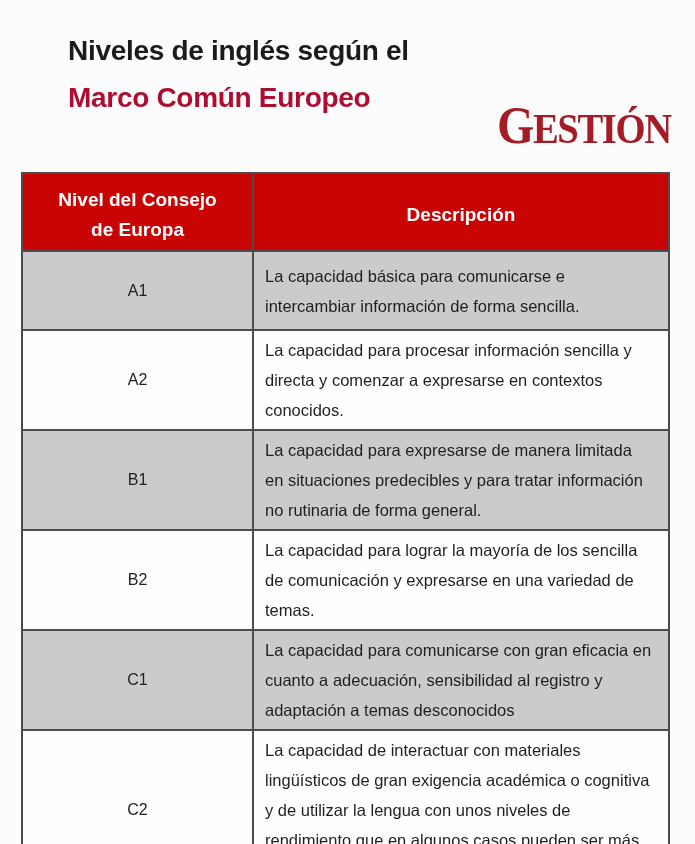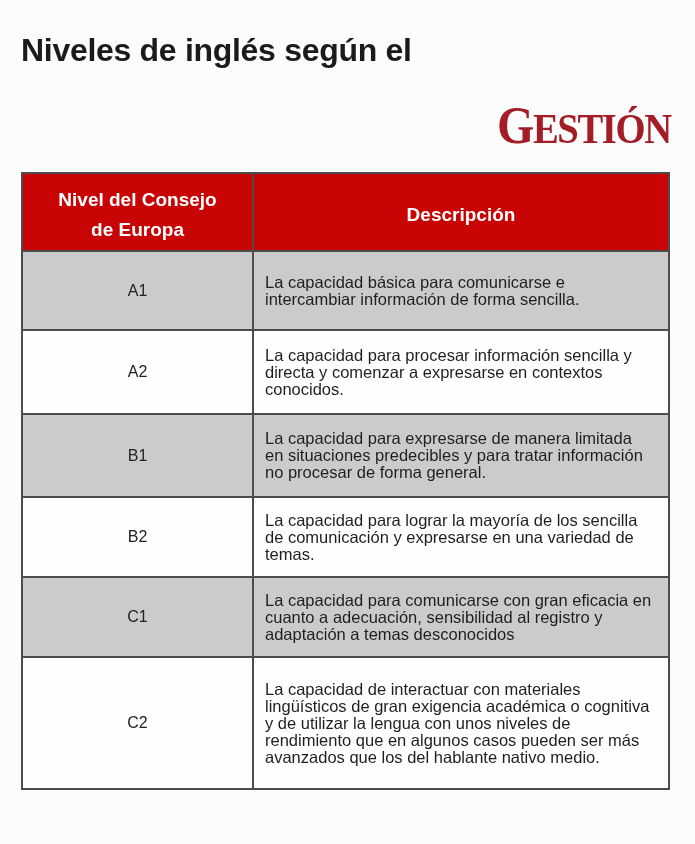--- a/index.html
+++ b/index.html
@@ -7,21 +7,21 @@
   body {
     height: 844px;
     background: #FCFCFC;
     font-family: "Liberation Sans", sans-serif;
     overflow: hidden;
   }
   .page { position: relative; width: 695px; height: 844px; }
 
   
   .header-area { position: relative; padding: 27px 0 0 21px; height: 172px; }
-  .title-line { font-size: 32px; font-weight: bold; line-height: 47px; letter-spacing: -0.3px; }
+  .title-line { font-size: 28px; font-weight: bold; line-height: 47px; letter-spacing: -0.3px; margin-left: 47px; }
   .title-black { color: #1b1b1b; }
   .title-red   { color: #AE0D31; }
 
   .logo {
     position: absolute;
     top: 100px;
     right: 24px;
     font-family: "Liberation Serif", serif;
     font-weight: bold;
     font-size: 42px;
@@ -71,32 +71,33 @@
   td.level-cell {
     text-align: center;
     vertical-align: middle;
     font-size: 16px;
     color: #222222;
   }
   td.desc-cell {
     text-align: left;
     vertical-align: middle;
     font-size: 16.5px;
-    line-height: 17px;
+    line-height: 30px;
     color: #1F1F1F;
     padding: 4px 14px 4px 11px;
   }
 </style>
 </head>
 <body>
 
 <div class="page">
 
   <div class="header-area">
     <div class="title-line title-black">Niveles de inglés según el</div>
+    <div class="title-line title-red">Marco Común Europeo</div>
     <div class="logo">GESTIÓN</div>
   </div>
 
   <table class="levels">
     <colgroup>
         <col class="col-level">
         <col class="col-desc">
       </colgroup>
     <thead>
       <tr>
@@ -108,21 +109,21 @@
       <tr>
         <td class="level-cell">A1</td>
         <td class="desc-cell">La capacidad básica para comunicarse e intercambiar información de forma sencilla.</td>
       </tr>
       <tr>
         <td class="level-cell">A2</td>
         <td class="desc-cell">La capacidad para procesar información sencilla y directa y comenzar a expresarse en contextos conocidos.</td>
       </tr>
       <tr>
         <td class="level-cell">B1</td>
-        <td class="desc-cell">La capacidad para expresarse de manera limitada en situaciones predecibles y para tratar información no procesar de forma general.</td>
+        <td class="desc-cell">La capacidad para expresarse de manera limitada en situaciones predecibles y para tratar información no rutinaria de forma general.</td>
       </tr>
       <tr>
         <td class="level-cell">B2</td>
         <td class="desc-cell">La capacidad para lograr la mayoría de los sencilla de comunicación y expresarse en una variedad de temas.</td>
       </tr>
       <tr>
         <td class="level-cell">C1</td>
         <td class="desc-cell">La capacidad para comunicarse con gran eficacia en cuanto a adecuación, sensibilidad al registro y adaptación a temas desconocidos</td>
       </tr>
       <tr>

